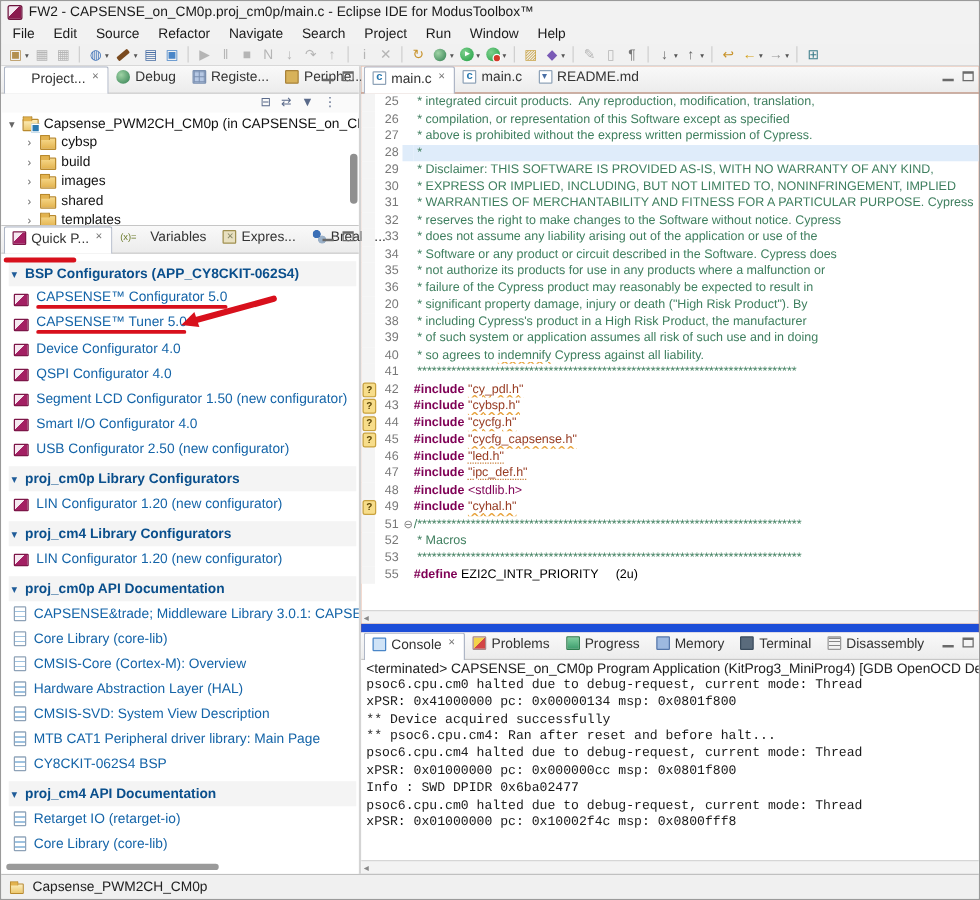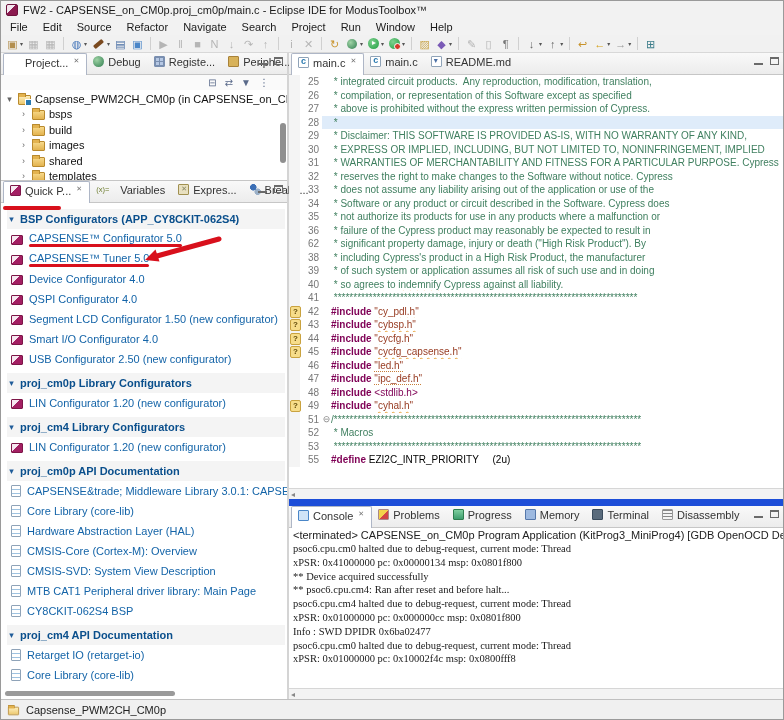--- a/index.html
+++ b/index.html
@@ -112,21 +112,21 @@
   .sk{color:#7F0055;font-weight:bold}
   .ss{color:#973B22;text-decoration:underline dotted #c87f3a 1px;text-underline-offset:2px}
   .ssu{color:#973B22;text-decoration:underline wavy #e8a33d 1px;text-underline-offset:2px}
   .si{color:#7F0055}
   .sp{color:#000}
   .hscrollbar{height:11px;flex:none;background:#f3f3f3;border-top:1px solid #d6d6d6;display:flex;align-items:center;padding-left:2px;color:#888;font-size:8px}
 
   
   #consoleview{flex:1;display:flex;flex-direction:column;background:#fff;min-height:0}
   #console-terminated{height:14px;padding:1px 4px;color:#222;white-space:nowrap;overflow:hidden;flex:none;background:#fff}
-  #console-out{flex:1;padding-left:4px;font-family:Liberation Serif, serif;font-size:10.5px;overflow:hidden}
+  #console-out{flex:1;padding-left:4px;font-family:Liberation Mono, monospace;font-size:10.5px;overflow:hidden}
   .conline{height:13.8px;line-height:13.8px;white-space:pre;color:#1a1a1a}
 
   
   #statusbar{height:20px;flex:none;display:flex;align-items:center;gap:6px;padding:0 6px;background:#f0f0f0;border-top:1px solid #c0c0c0}
 </style>
 </head>
 <body>
 
 <div id="window">
   <div id="titlebar">
@@ -296,21 +296,21 @@
           </div>
         <div id="tree">
             <div class="trow">
               <span class="tarrow">▾</span>
               <span class="icon-folder open proj"></span>
               <span class="lbl">Capsense_PWM2CH_CM0p (in CAPSENSE_on_CM0p)</span>
             </div>
             <div class="trow tchild">
               <span class="tarrow">›</span>
               <span class="icon-folder"></span>
-              <span class="lbl">bsps</span>
+              <span class="lbl">cybsp</span>
             </div>
             <div class="trow tchild">
               <span class="tarrow">›</span>
               <span class="icon-folder"></span>
               <span class="lbl">build</span>
             </div>
             <div class="trow tchild">
               <span class="tarrow">›</span>
               <span class="icon-folder"></span>
               <span class="lbl">images</span>
@@ -410,25 +410,25 @@
             <div class="qrow">
               <span class="icon-doc"></span>
               <span class="qlabel">CAPSENSE&amp;trade; Middleware Library 3.0.1: CAPSENS</span>
             </div>
             <div class="qrow">
               <span class="icon-doc"></span>
               <span class="qlabel">Core Library (core-lib)</span>
             </div>
             <div class="qrow">
               <span class="icon-doc"></span>
+              <span class="qlabel">CMSIS-Core (Cortex-M): Overview</span>
+            </div>
+            <div class="qrow">
+              <span class="icon-doc"></span>
               <span class="qlabel">Hardware Abstraction Layer (HAL)</span>
-            </div>
-            <div class="qrow">
-              <span class="icon-doc"></span>
-              <span class="qlabel">CMSIS-Core (Cortex-M): Overview</span>
             </div>
             <div class="qrow">
               <span class="icon-doc"></span>
               <span class="qlabel">CMSIS-SVD: System View Description</span>
             </div>
             <div class="qrow">
               <span class="icon-doc"></span>
               <span class="qlabel">MTB CAT1 Peripheral driver library: Main Page</span>
             </div>
             <div class="qrow">
@@ -483,21 +483,21 @@
             <div class="cline"><span class="cwarn"></span><span class="cnum">27</span><span class="cfold"></span><span class="ctext"><span class="sc"> * above is prohibited without the express written permission of Cypress.</span></span></div>
             <div class="cline hl"><span class="cwarn"></span><span class="cnum">28</span><span class="cfold"></span><span class="ctext"><span class="sc"> *</span></span></div>
             <div class="cline"><span class="cwarn"></span><span class="cnum">29</span><span class="cfold"></span><span class="ctext"><span class="sc"> * Disclaimer: THIS SOFTWARE IS PROVIDED AS-IS, WITH NO WARRANTY OF ANY KIND,</span></span></div>
             <div class="cline"><span class="cwarn"></span><span class="cnum">30</span><span class="cfold"></span><span class="ctext"><span class="sc"> * EXPRESS OR IMPLIED, INCLUDING, BUT NOT LIMITED TO, NONINFRINGEMENT, IMPLIED</span></span></div>
             <div class="cline"><span class="cwarn"></span><span class="cnum">31</span><span class="cfold"></span><span class="ctext"><span class="sc"> * WARRANTIES OF MERCHANTABILITY AND FITNESS FOR A PARTICULAR PURPOSE. Cypress</span></span></div>
             <div class="cline"><span class="cwarn"></span><span class="cnum">32</span><span class="cfold"></span><span class="ctext"><span class="sc"> * reserves the right to make changes to the Software without notice. Cypress</span></span></div>
             <div class="cline"><span class="cwarn"></span><span class="cnum">33</span><span class="cfold"></span><span class="ctext"><span class="sc"> * does not assume any liability arising out of the application or use of the</span></span></div>
             <div class="cline"><span class="cwarn"></span><span class="cnum">34</span><span class="cfold"></span><span class="ctext"><span class="sc"> * Software or any product or circuit described in the Software. Cypress does</span></span></div>
             <div class="cline"><span class="cwarn"></span><span class="cnum">35</span><span class="cfold"></span><span class="ctext"><span class="sc"> * not authorize its products for use in any products where a malfunction or</span></span></div>
             <div class="cline"><span class="cwarn"></span><span class="cnum">36</span><span class="cfold"></span><span class="ctext"><span class="sc"> * failure of the Cypress product may reasonably be expected to result in</span></span></div>
-            <div class="cline"><span class="cwarn"></span><span class="cnum">62</span><span class="cfold"></span><span class="ctext"><span class="sc"> * significant property damage, injury or death ("High Risk Product"). By</span></span></div>
+            <div class="cline"><span class="cwarn"></span><span class="cnum">20</span><span class="cfold"></span><span class="ctext"><span class="sc"> * significant property damage, injury or death ("High Risk Product"). By</span></span></div>
             <div class="cline"><span class="cwarn"></span><span class="cnum">38</span><span class="cfold"></span><span class="ctext"><span class="sc"> * including Cypress's product in a High Risk Product, the manufacturer</span></span></div>
             <div class="cline"><span class="cwarn"></span><span class="cnum">39</span><span class="cfold"></span><span class="ctext"><span class="sc"> * of such system or application assumes all risk of such use and in doing</span></span></div>
             <div class="cline"><span class="cwarn"></span><span class="cnum">40</span><span class="cfold"></span><span class="ctext"><span class="sc"> * so agrees to </span><span class="scm">indemnify</span><span class="sc"> Cypress against all liability.</span></span></div>
             <div class="cline"><span class="cwarn"></span><span class="cnum">41</span><span class="cfold"></span><span class="ctext"><span class="sc"> ******************************************************************************</span></span></div>
             <div class="cline"><span class="cwarn on"></span><span class="cnum">42</span><span class="cfold"></span><span class="ctext"><span class="sk">#include</span><span class="sp"> </span><span class="ssu">"cy_pdl.h"</span></span></div>
             <div class="cline"><span class="cwarn on"></span><span class="cnum">43</span><span class="cfold"></span><span class="ctext"><span class="sk">#include</span><span class="sp"> </span><span class="ssu">"cybsp.h"</span></span></div>
             <div class="cline"><span class="cwarn on"></span><span class="cnum">44</span><span class="cfold"></span><span class="ctext"><span class="sk">#include</span><span class="sp"> </span><span class="ssu">"cycfg.h"</span></span></div>
             <div class="cline"><span class="cwarn on"></span><span class="cnum">45</span><span class="cfold"></span><span class="ctext"><span class="sk">#include</span><span class="sp"> </span><span class="ssu">"cycfg_capsense.h"</span></span></div>
             <div class="cline"><span class="cwarn"></span><span class="cnum">46</span><span class="cfold"></span><span class="ctext"><span class="sk">#include</span><span class="sp"> </span><span class="ss">"led.h"</span></span></div>
             <div class="cline"><span class="cwarn"></span><span class="cnum">47</span><span class="cfold"></span><span class="ctext"><span class="sk">#include</span><span class="sp"> </span><span class="ss">"ipc_def.h"</span></span></div>

